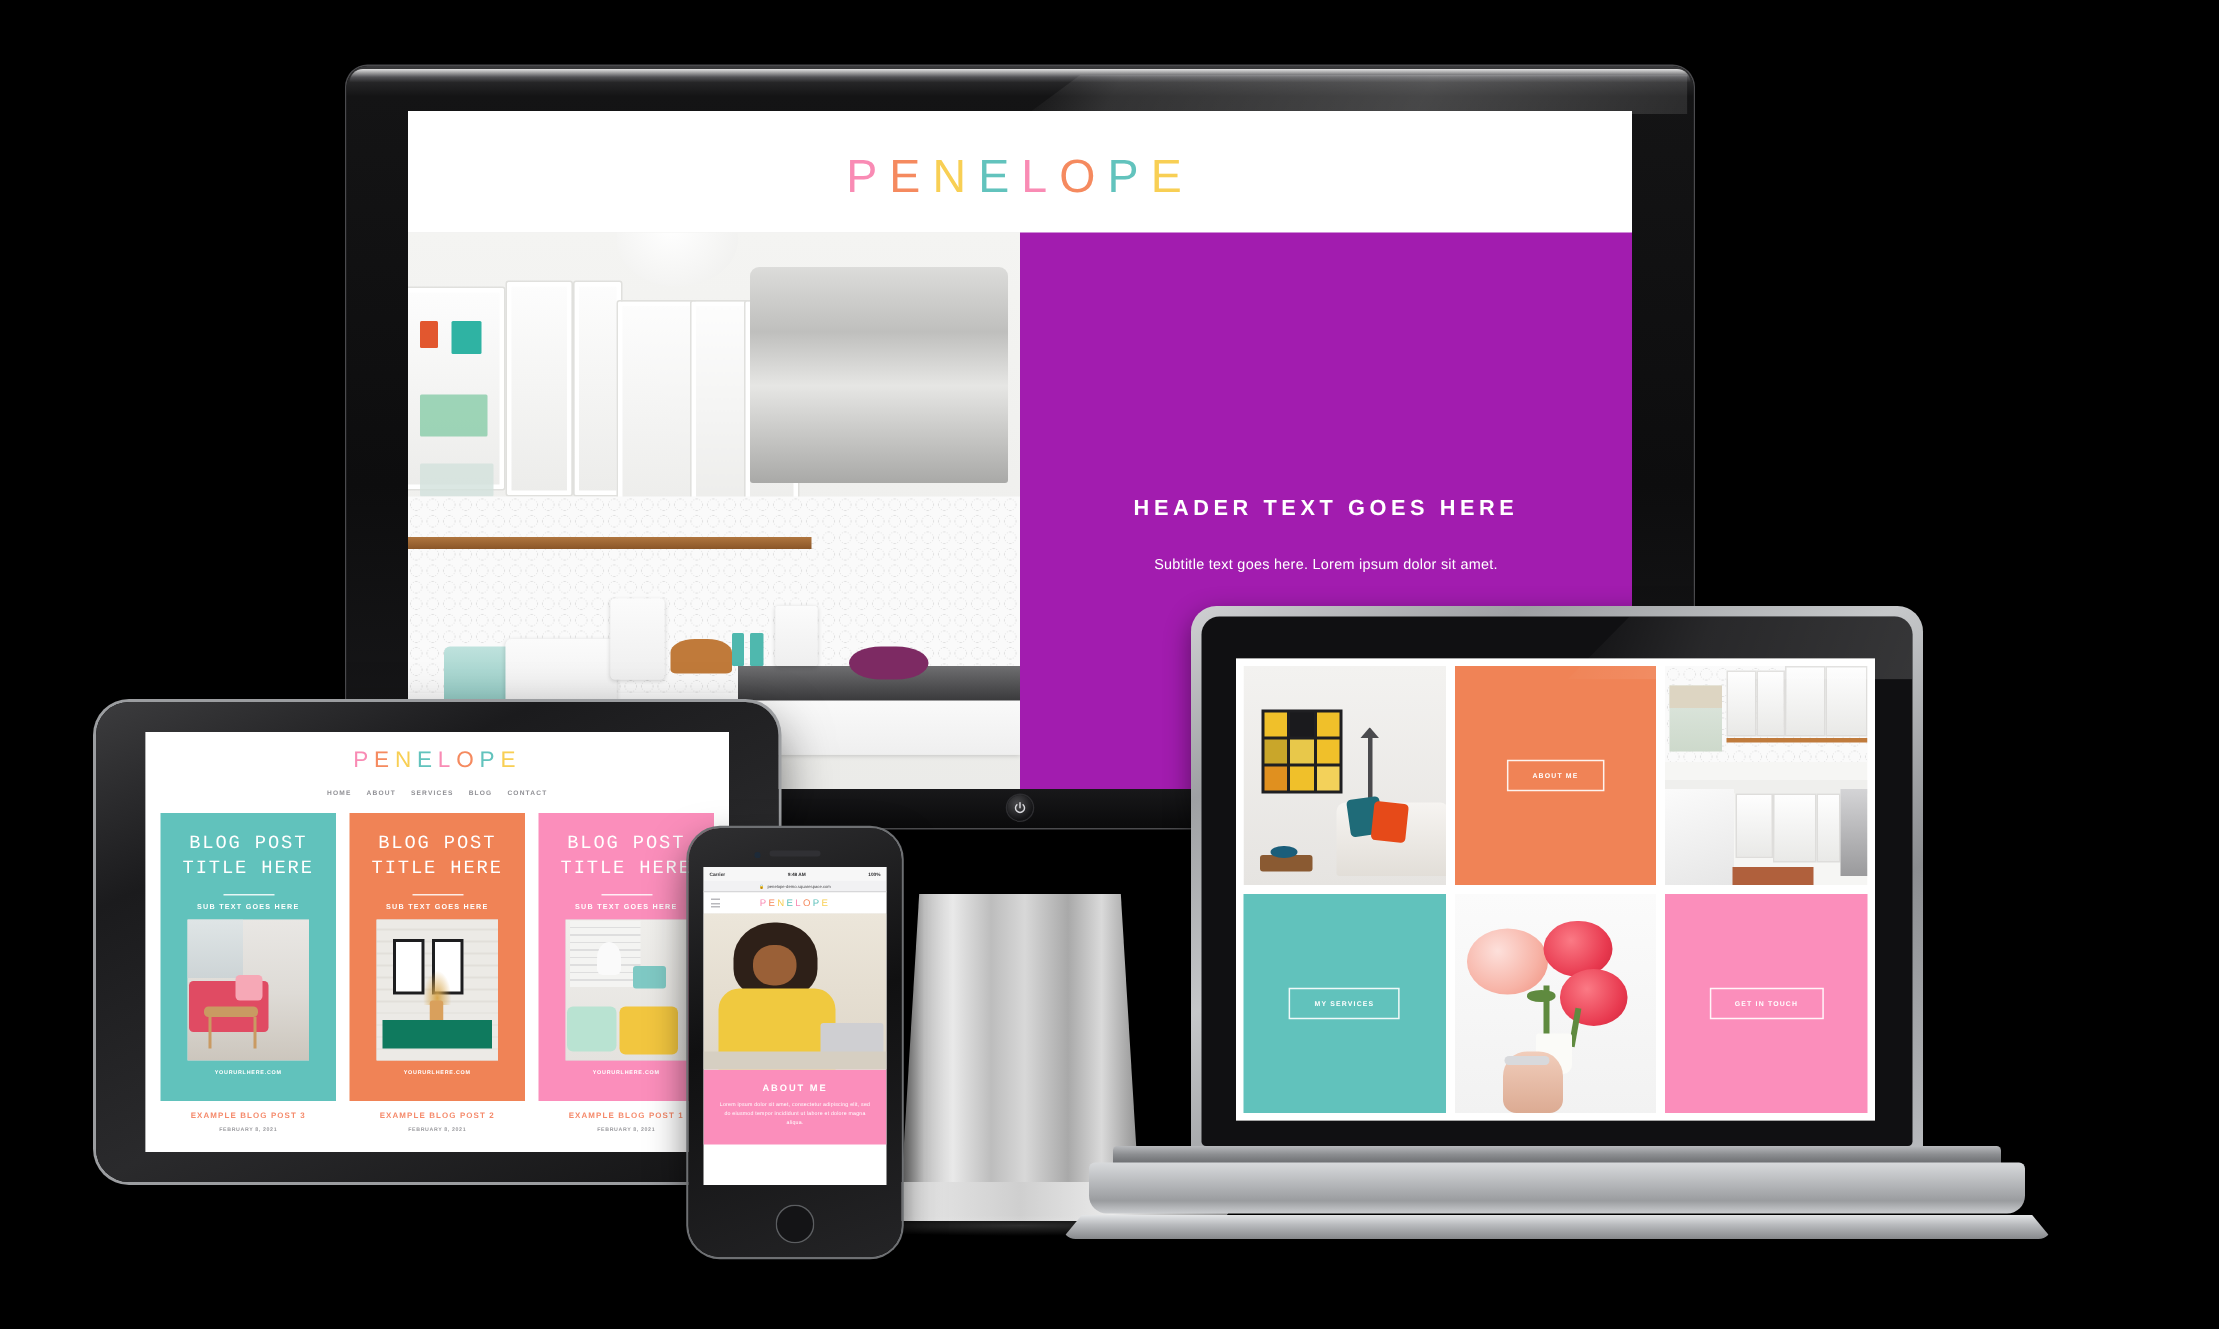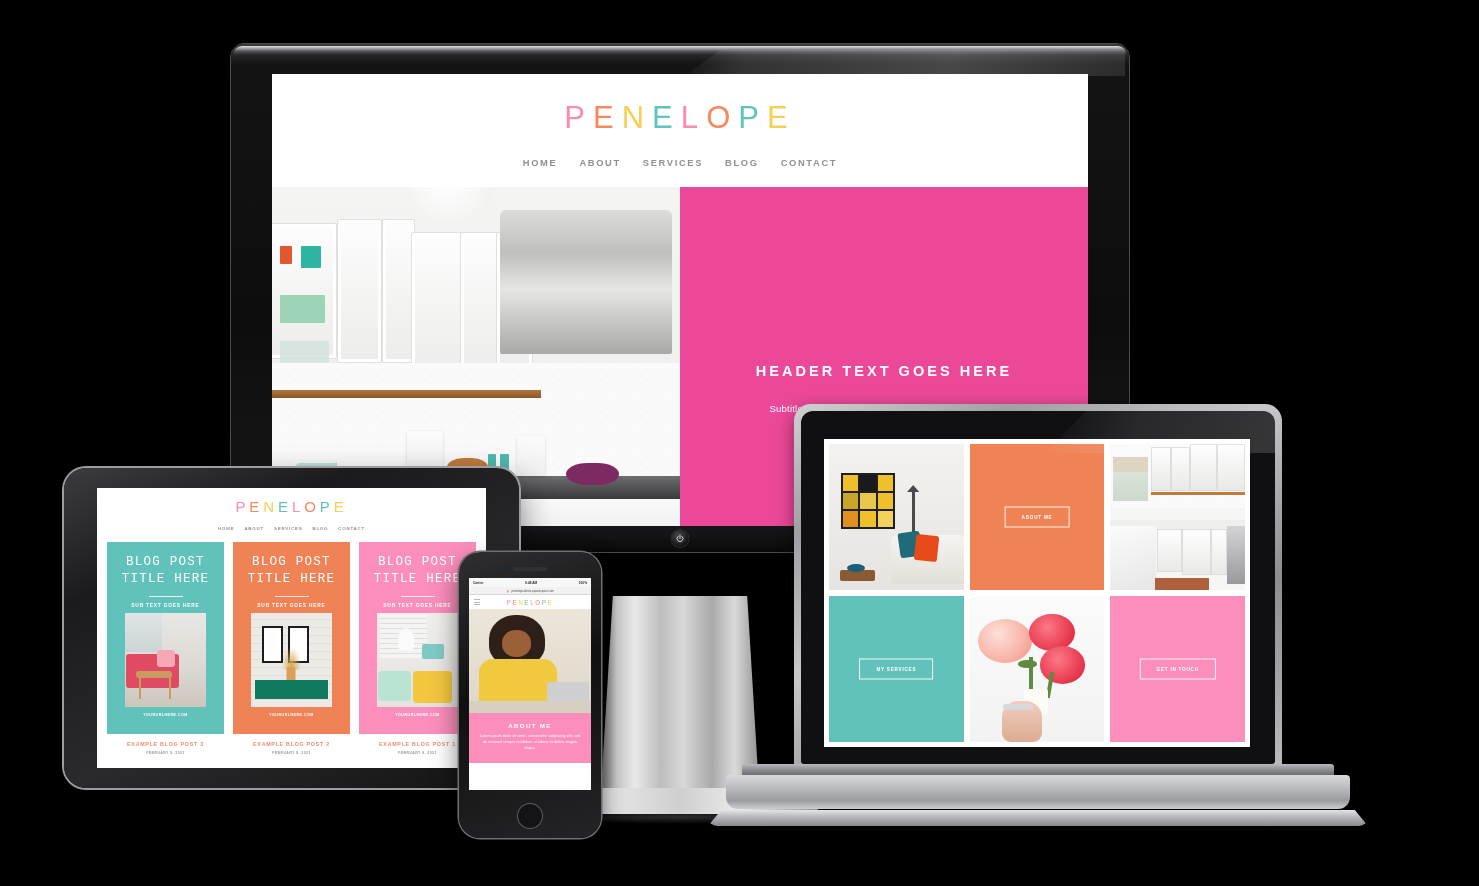--- a/index.html
+++ b/index.html
@@ -71,21 +71,21 @@
     width:320px; height:14px; border-radius:50%;
     background:radial-gradient(ellipse at center, rgba(255,255,255,.18), rgba(0,0,0,0) 70%);
   }
 
   
   .d-logo{ font-size:31px; padding-top:26px; letter-spacing:.26em;}
   .d-nav{ padding-top:22px; font-size:9.3px; }
   .d-nav span{ margin:0 11px; }
   .d-hero{ display:flex; margin-top:19px; height:100%; }
   .d-hero-img{ width:50%; position:relative; overflow:hidden; background:#e8e8e6;}
-  .d-hero-pink{ width:50%; background:#ec4899; position:relative; color:#fff; }
+  .d-hero-pink{ width:50%; background:#a21caf; position:relative; color:#fff; }
   .d-hero-pink .ht{
     position:absolute; left:0; right:0; top:176px; text-align:center;
     font-size:14.5px; letter-spacing:.21em; font-weight:700;
   }
   .d-hero-pink .st{
     position:absolute; left:0; right:0; top:216px; text-align:center;
     font-size:9.6px; letter-spacing:.02em;
   }
 
   
@@ -286,21 +286,20 @@
   <div id="monitor">
     <div class="mon-bezel">
       <div class="mon-gloss"></div>
       <div class="mon-gloss2"></div>
 
       <div class="mon-screen">
         <div class="site">
 
           <div class="logo d-logo" id="d-logo"><span style="color: rgb(249, 139, 180);">P</span><span style="color: rgb(245, 138, 95);">E</span><span style="color: rgb(248, 207, 84);">N</span><span style="color: rgb(98, 195, 189);">E</span><span style="color: rgb(249, 139, 180);">L</span><span style="color: rgb(245, 138, 95);">O</span><span style="color: rgb(98, 195, 189);">P</span><span style="color: rgb(248, 207, 84);">E</span></div>
 
-          <div class="nav d-nav" id="d-nav"><span>HOME</span><span>ABOUT</span><span>SERVICES</span><span>BLOG</span><span>CONTACT</span></div>
 
           <div class="d-hero">
             <div class="d-hero-img">
               <div class="scene">
                 <div class="kt-wall"></div>
                 <div class="kt-lamp" style="left:34%;top:-6%;width:20%;height:14%;"></div>
                 <div class="kt-cab" style="left:-2%;top:8%;width:18%;height:30%;"></div>
                 <div class="kt-glass" style="left:2%;top:13%;width:3%;height:4%;background:#e2572f;"></div>
                 <div class="kt-glass" style="left:7%;top:13%;width:5%;height:5%;background:#2fb3a3;"></div>
                 <div class="kt-glass" style="left:2%;top:24%;width:11%;height:6%;background:rgba(110,195,150,.65);"></div>

